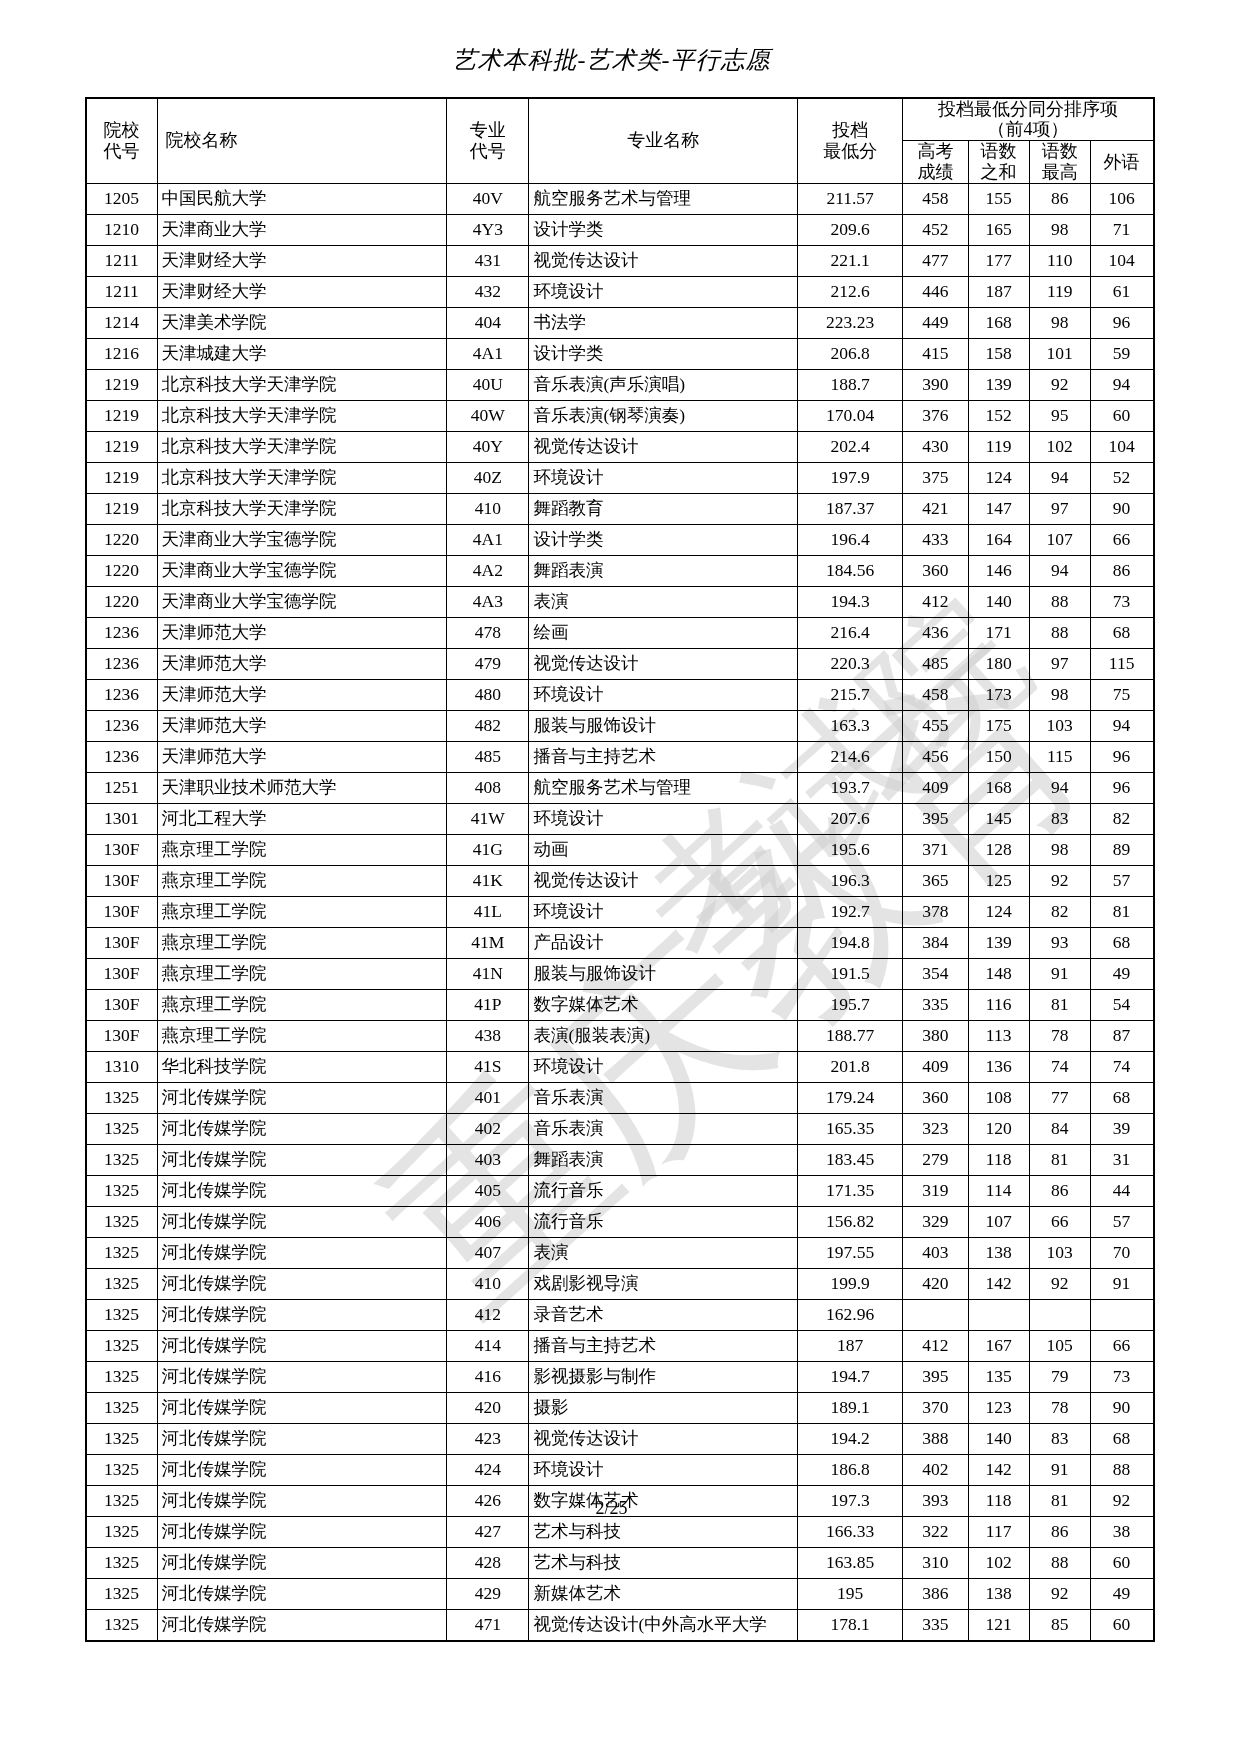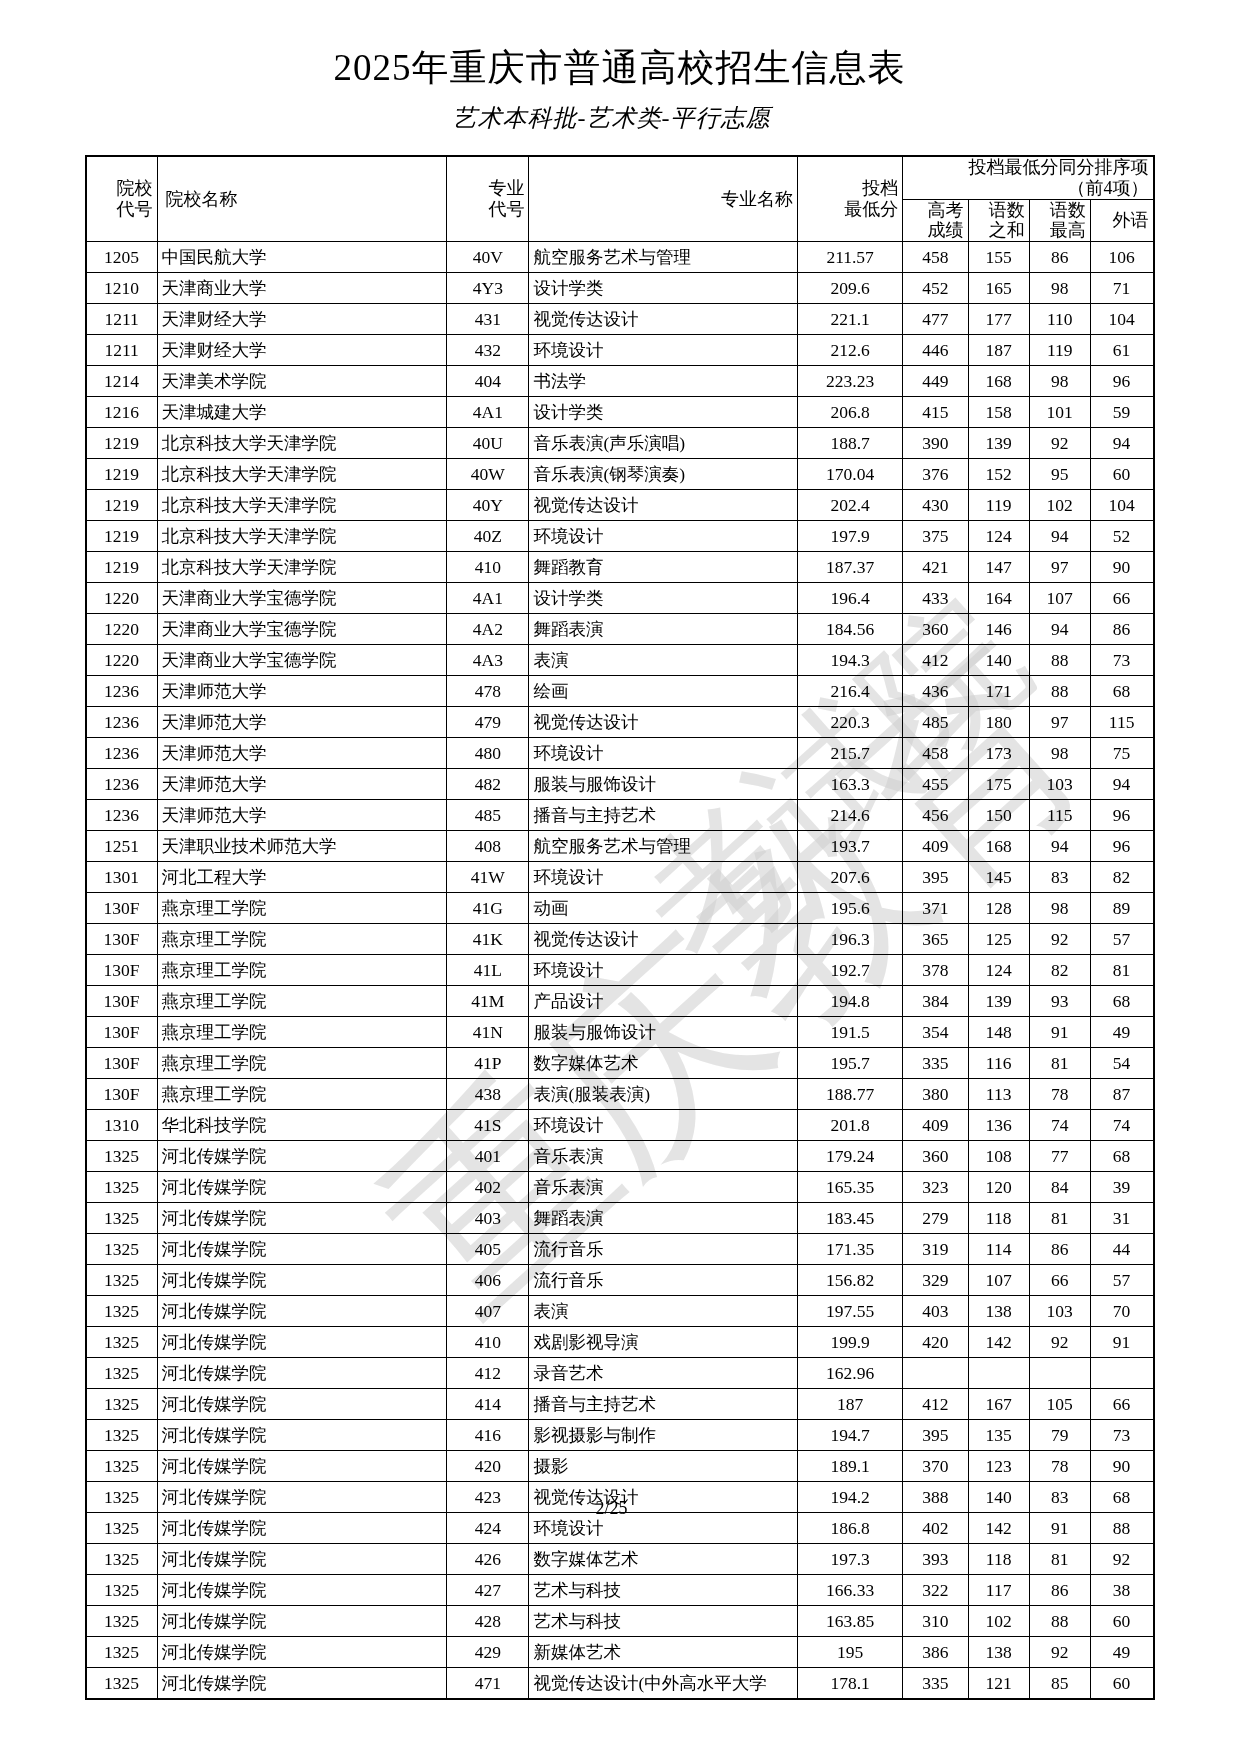--- a/index.html
+++ b/index.html
@@ -81,21 +81,21 @@
     padding:0 4px;
     font-size:17.5px;
     line-height:1.15;
     font-weight:400;
     height:30px;
     overflow:hidden;
     white-space:nowrap;
     background:transparent;
   }
   table.grid thead th{
-    text-align:right;
+    text-align:center;
     vertical-align:middle;
     font-weight:400;
     font-size:18px;
   }
   .hdr-2line{ line-height:1.12; }
   .hdr-2line span{ display:block; }
 
   
   col.c-code   { width:68px; }
   col.c-school { width:275px; }
@@ -129,21 +129,20 @@
 <body>
 
 <div class="page">
 
   <div class="watermark">
     <div class="wm-text wm-a">重庆教育</div>
     <div class="wm-text wm-b">考试院</div>
   </div>
 
   <div class="titles">
-    <h1 class="doc-title">2025年重庆市普通高校招生信息表</h1>
     <h2 class="doc-subtitle">艺术本科批-艺术类-平行志愿</h2>
   </div>
 
   <div class="table-wrap">
     <table class="grid">
       <colgroup>
         <col class="c-code">
           <col class="c-school">
           <col class="c-mcode">
           <col class="c-major">

